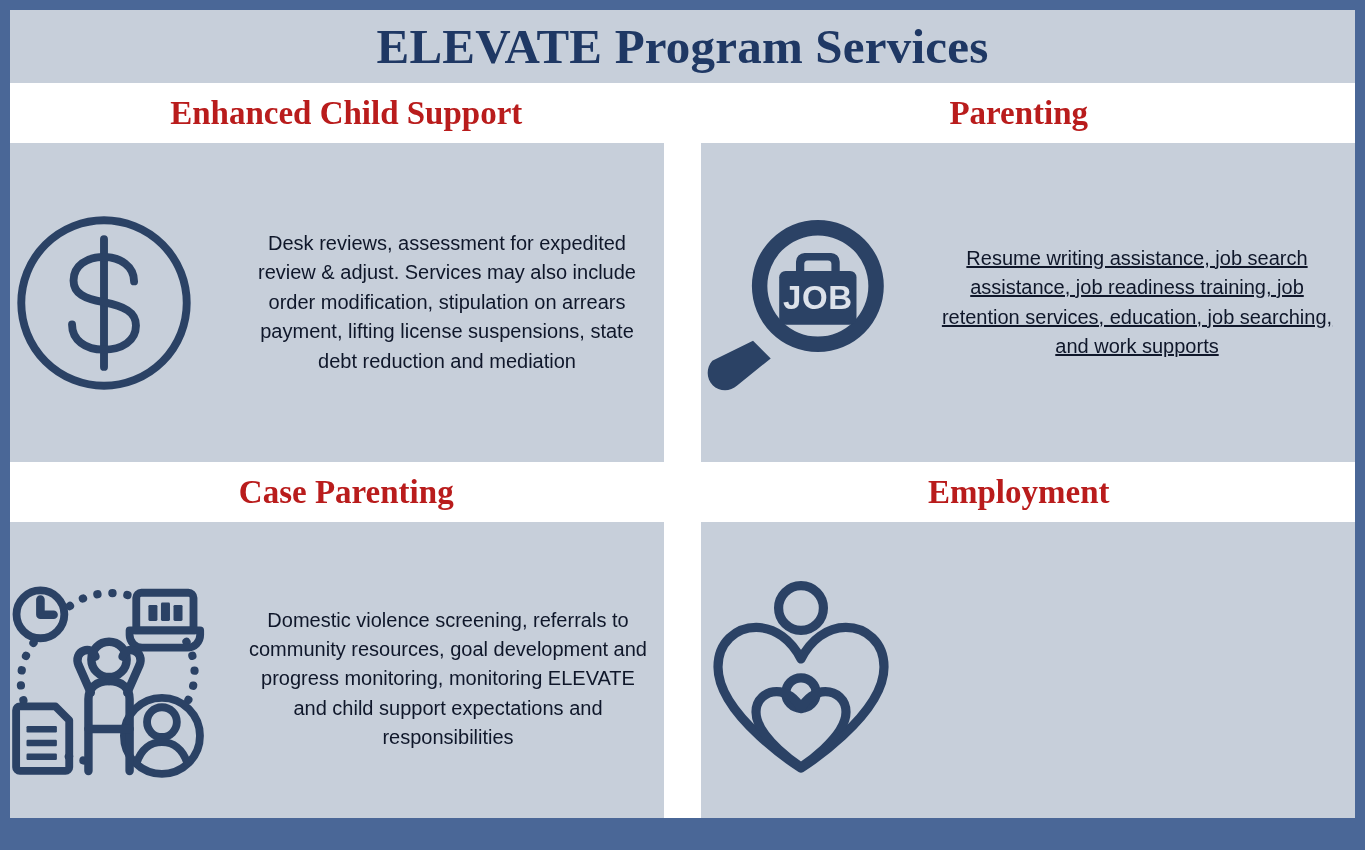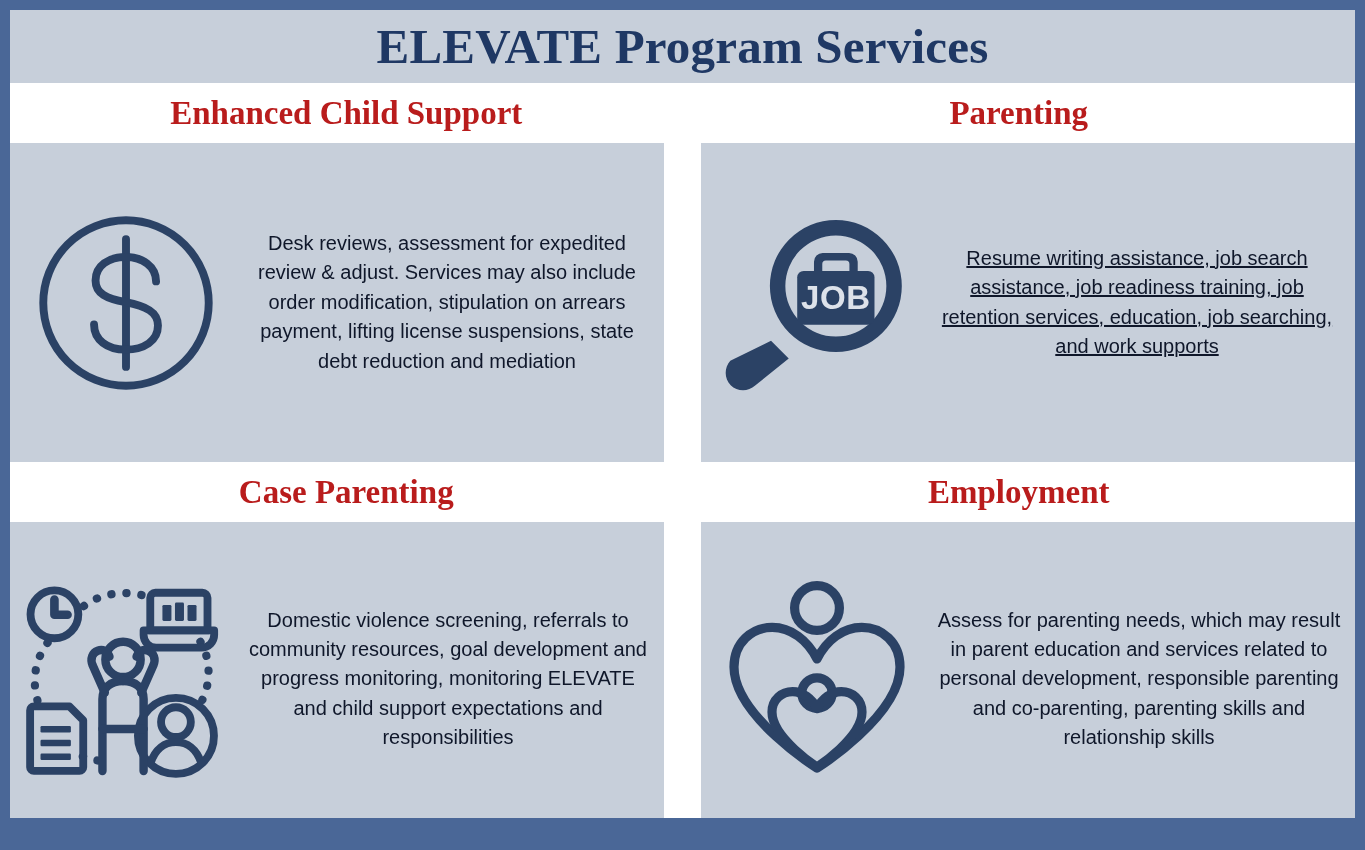--- a/index.html
+++ b/index.html
@@ -98,21 +98,21 @@
     background: #c7cfda;
     box-sizing: border-box;
     display: flex;
     align-items: center;
   }
 
   .panel-icon {
     flex: 0 0 auto;
     display: flex;
     align-items: center;
-    justify-content: center;
+    justify-content: flex-start;
   }
   .panel-body {
     flex: 1 1 auto;
     font-family: "Liberation Sans", sans-serif;
     font-size: 20px;
     line-height: 1.47;
     color: #0f172a;
     text-align: center;
     box-sizing: border-box;
   }
@@ -283,18 +283,17 @@
               <path d="M50 94.0
                        C50 94.0 27.5 79.5 27.5 66.5
                        C27.5 60.2 32.4 56.3 37.8 56.3
                        C42.8 56.3 47.4 59.8 50 64.8
                        C52.6 59.8 57.2 56.3 62.2 56.3
                        C67.6 56.3 72.5 60.2 72.5 66.5
                        C72.5 79.5 50 94.0 50 94.0 Z"></path>
             </g>
           </svg>
         </div>
-        <div class="panel-body">Assess for parenting needs, which may result in parent education and services related to personal development, responsible parenting and co-parenting, parenting skills and relationship skills</div>
       </div>
     </div>
 
   </div>
 </div>
 
 </body></html>

